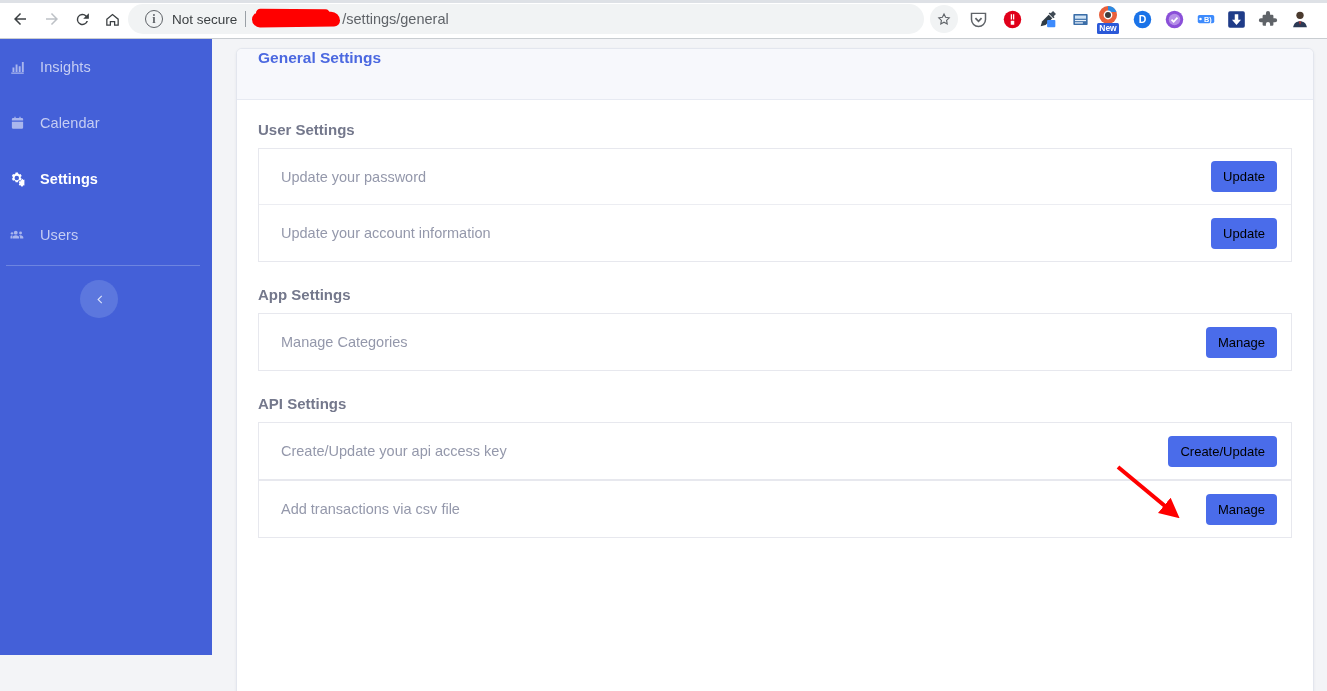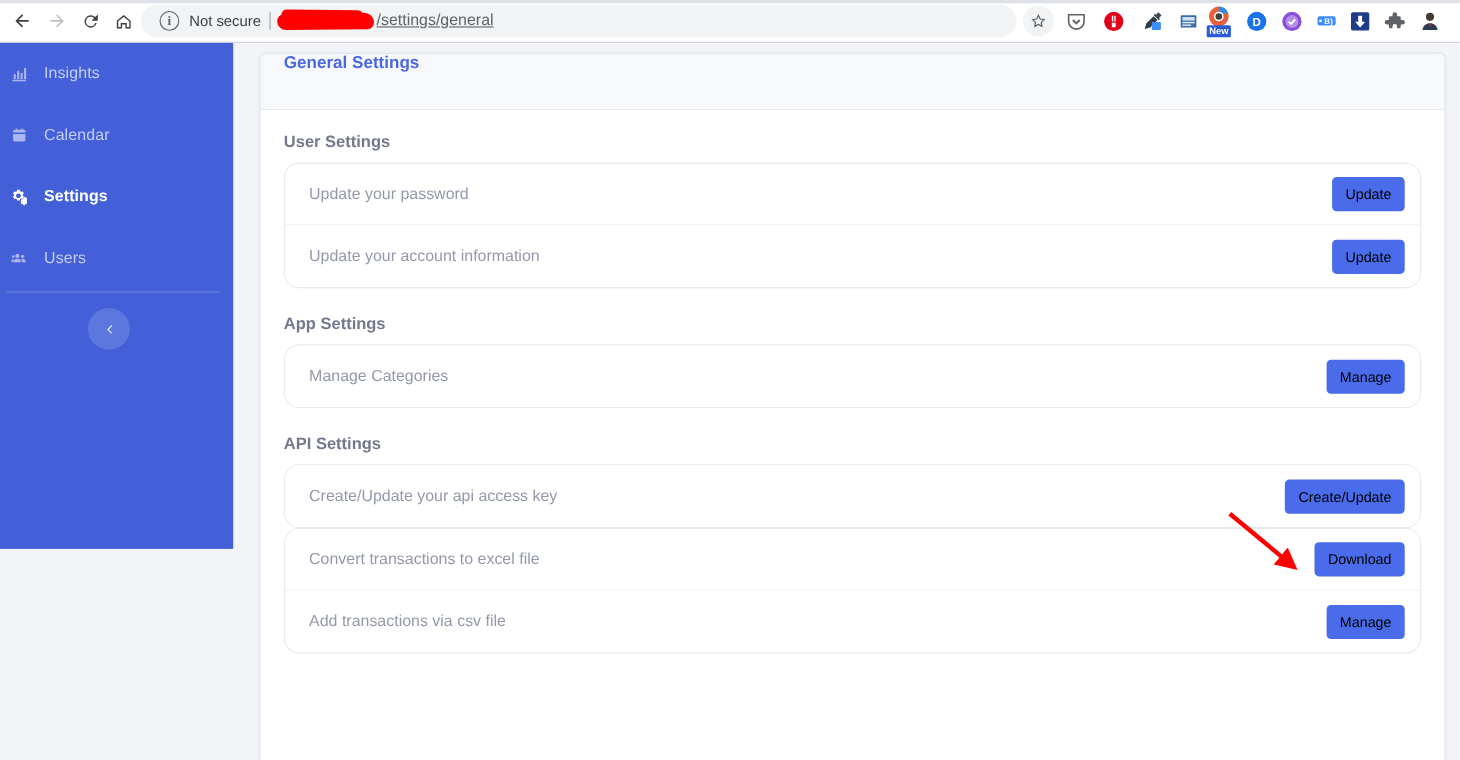--- a/index.html
+++ b/index.html
@@ -80,21 +80,21 @@
     transform: rotate(-0.6deg);
   }
   #url-redaction::after {
     content: "";
     position: absolute; left: 4px; top: -3px;
     width: 74px; height: 9px;
     background: #ff0000;
     border-radius: 5px;
     transform: rotate(1.2deg);
   }
-  #url-path { position: relative; margin-left: 88px; text-decoration: underline; }
+  #url-path { position: relative; margin-left: 88px; }
 
   #star-button {
     position: absolute; left: 930px; top: 5px;
     width: 28px; height: 28px;
     display: flex; align-items: center; justify-content: center;
     font-size: 16px; color: #5f6368;
     border-radius: 50%;
     background: #f1f3f4;
     cursor: pointer;
   }
@@ -109,21 +109,21 @@
   
   #app {
     position: absolute; left: 0; top: 39px;
     width: 1327px; height: 652px;
     background: #f3f4f7;
   }
 
   
   #sidebar {
     position: absolute; left: 0; top: 0;
-    width: 212px; height: 460px;
+    width: 212px; height: 616px;
     background: #4460d8;
   }
   .nav-item {
     position: absolute; left: 0;
     width: 212px; height: 30px;
     display: flex; align-items: center;
     padding-left: 6px;
     cursor: pointer;
     text-decoration: none;
   }
@@ -190,21 +190,21 @@
     font-size: 15px;
     font-weight: bold;
     color: #74788c;
     margin-top: 24px;
     margin-bottom: 10px;
   }
   .section-title.first { margin-top: 21px; }
 
   .settings-group {
     border: 1px solid #e7e8ee;
-    border-radius: 14px;
+    border-radius: 0;
     overflow: hidden;
   }
   .settings-row {
     height: 56px;
     display: flex; align-items: center;
     justify-content: space-between;
     padding: 0 14px 0 22px;
     border-bottom: 1px solid #ecedf2;
     background: #ffffff;
   }
@@ -438,24 +438,20 @@
       <h2 class="section-title">API Settings</h2>
       <div class="settings-group">
         <div class="settings-row">
           <span class="row-label">Create/Update your api access key</span>
           <button class="row-button">Create/Update</button>
         </div>
       </div>
 
       <div class="settings-group">
         <div class="settings-row">
-          <span class="row-label">Convert transactions to excel file</span>
-          <button class="row-button">Download</button>
-        </div>
-        <div class="settings-row">
           <span class="row-label">Add transactions via csv file</span>
           <button class="row-button">Manage</button>
         </div>
       </div>
 
     </div>
   </main>
 
   <svg id="annotation-arrow" viewBox="0 0 90 75">
     <defs>

